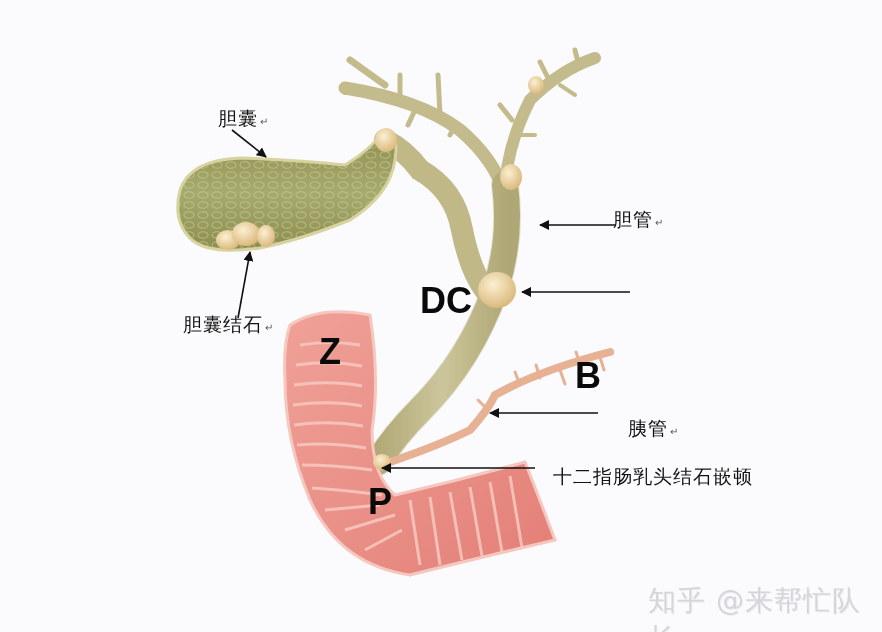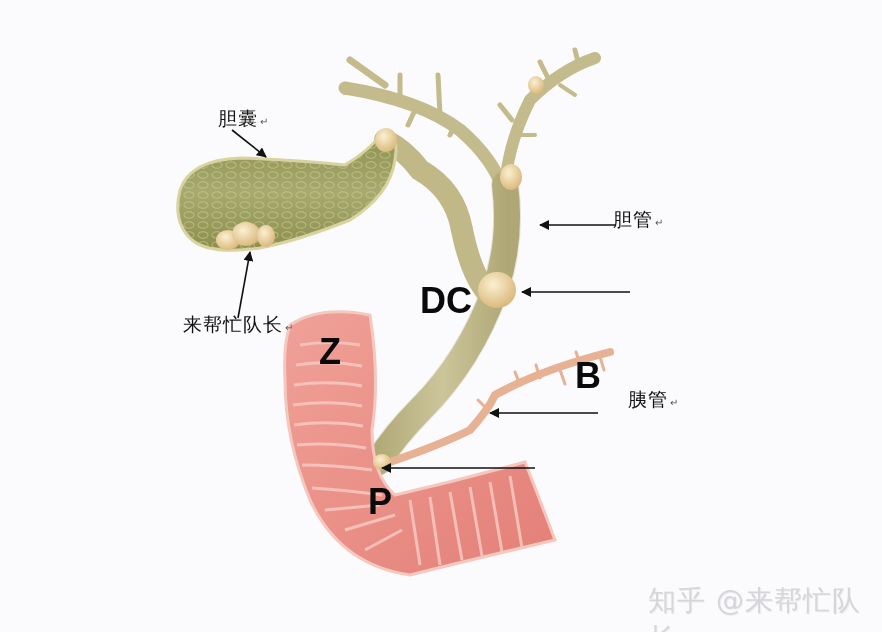--- a/index.html
+++ b/index.html
@@ -131,27 +131,30 @@
       <line x1="630" y1="292" x2="522" y2="292" marker-end="url(#ah)"></line>
       <line x1="598" y1="413" x2="490" y2="413" marker-end="url(#ah)"></line>
       <line x1="535" y1="468" x2="382" y2="468" marker-end="url(#ah)"></line>
     </g>
   </svg>
 
   <div class="label" style="left:218px;top:106px">
     <span>胆囊</span><span class="mark">↵</span>
   </div>
   <div class="label" style="left:183px;top:312px">
-    <span>来帮忙队长</span><span class="mark">↵</span>
+    <span>胆囊结石</span><span class="mark">↵</span>
   </div>
   <div class="label" style="left:613px;top:207px">
     <span>胆管</span><span class="mark">↵</span>
   </div>
-  <div class="label" style="left:628px;top:387px">
+  <div class="label" style="left:628px;top:416px">
     <span>胰管</span><span class="mark">↵</span>
+  </div>
+  <div class="label" style="left:553px;top:464px">
+    <span>十二指肠乳头结石嵌顿</span>
   </div>
 
   <div class="big" style="left:420px;top:283px">DC</div>
   <div class="big" style="left:319px;top:334px">Z</div>
   <div class="big" style="left:575px;top:358px">B</div>
   <div class="big" style="left:368px;top:484px">P</div>
 
   <div class="watermark">知乎 @来帮忙队长</div>
 </div>
 

